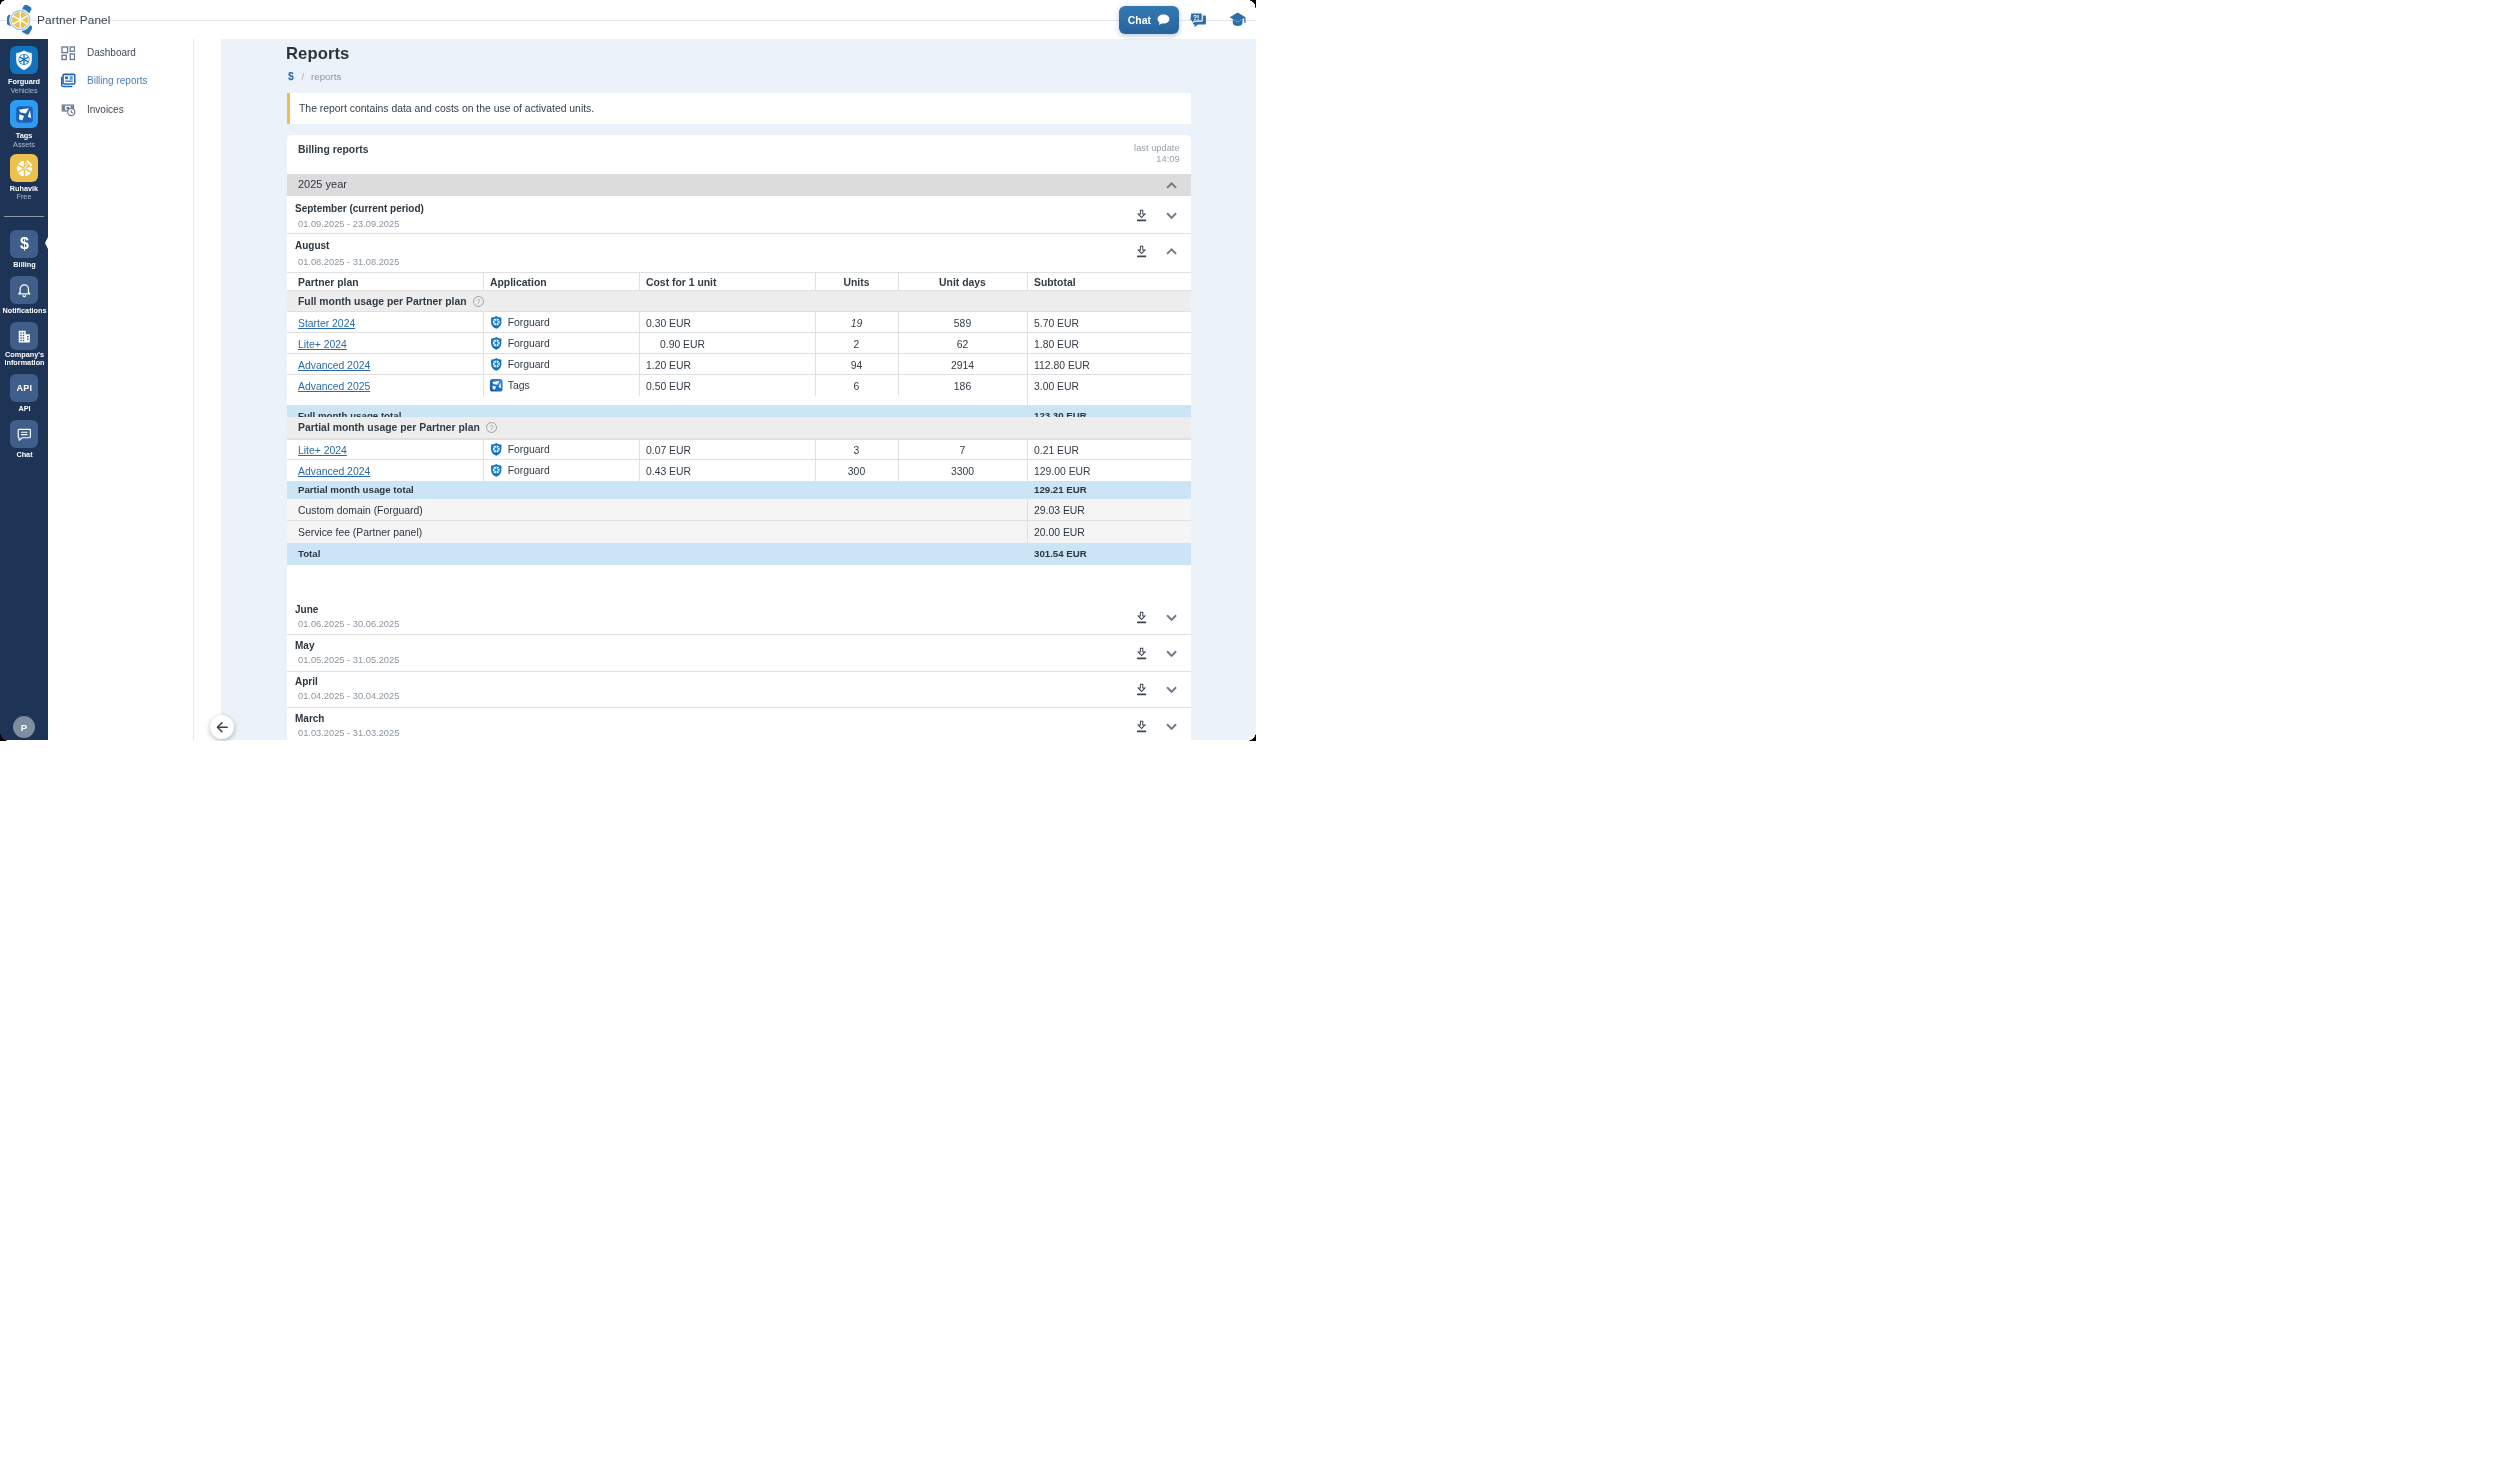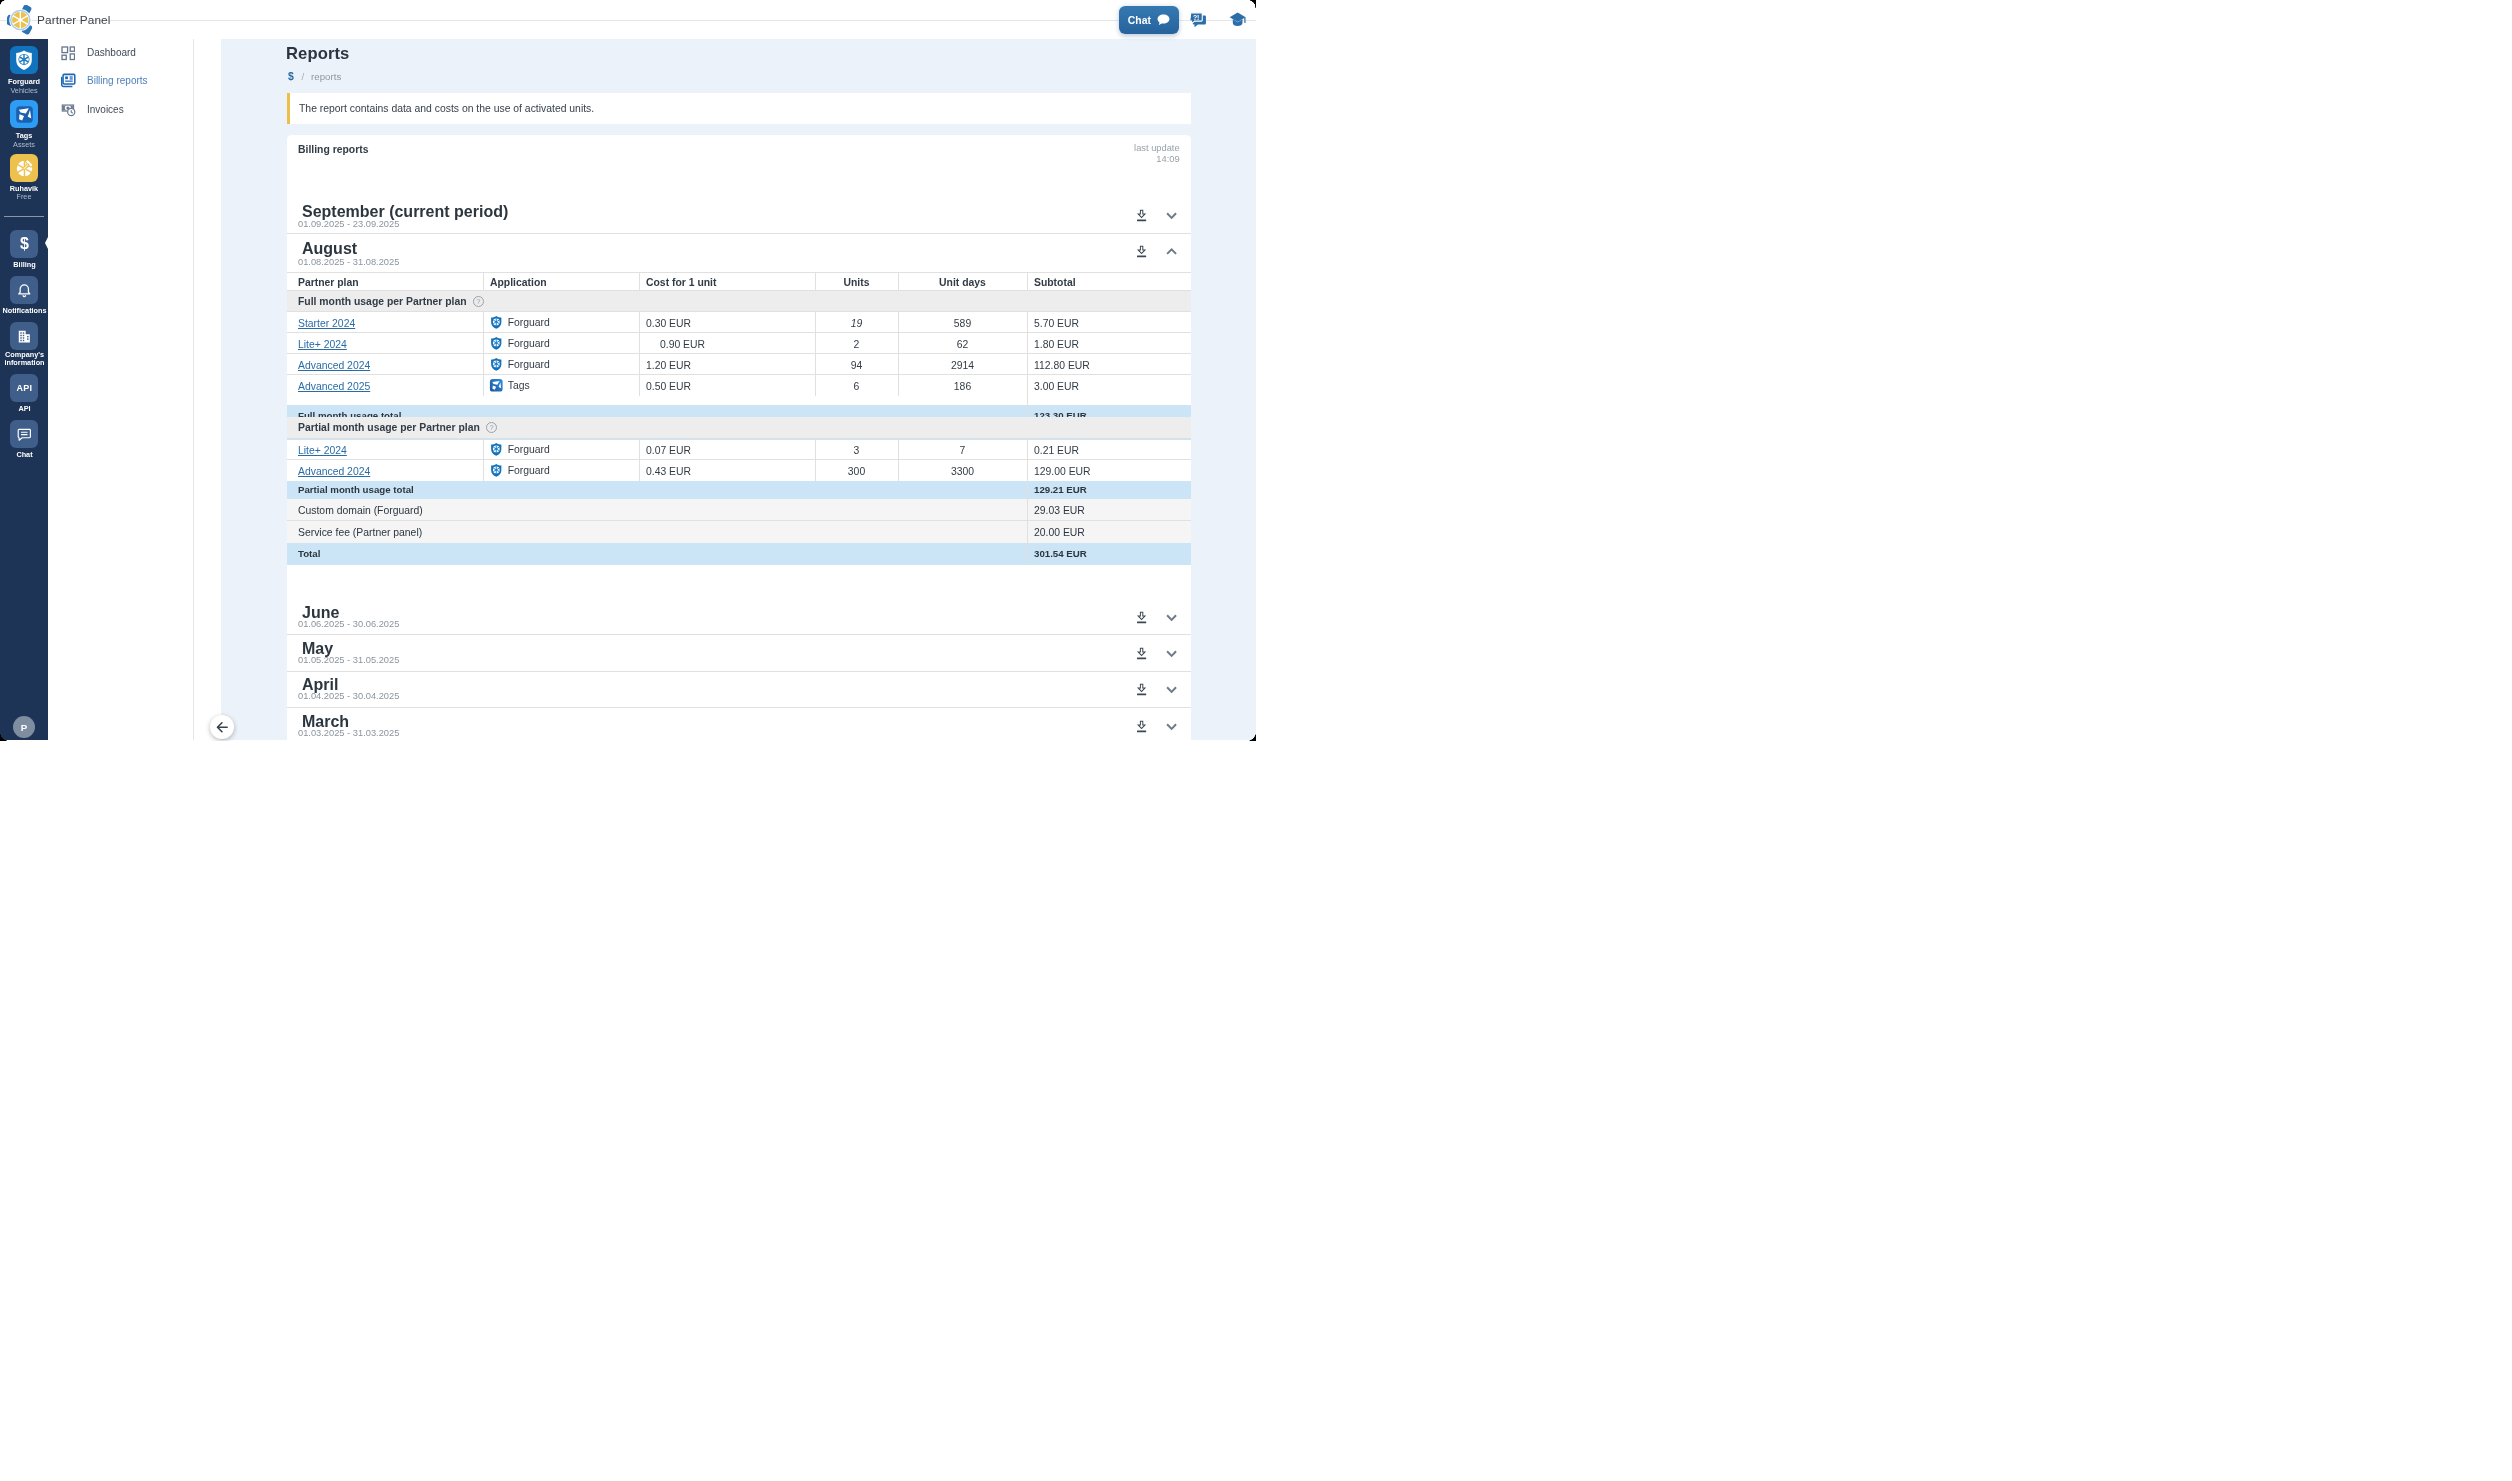--- a/index.html
+++ b/index.html
@@ -44,21 +44,21 @@
      display:flex; align-items:center; z-index:2;}
   .note span { margin-left:9px; font-size:10.4px; color:#37414b; }
   .card { position:absolute; left:287px; top:135px; width:904px; height:607px; background:#fff; border-radius:4.8px 4.8px 0 0; z-index:2;}
 
   .r { position:absolute; left:0; width:904px; }
   .bline { border-bottom:0.7px solid #e0e0e0; }
   .cardtitle { position:absolute; left:11px; top:9px; font-size:10.4px; font-weight:bold; color:#323c46; }
   .lastupd { position:absolute; right:11.4px; top:8.3px; text-align:right; font-size:9.3px; color:#97a1ab; line-height:10.7px;}
   .yearband { top:39px; height:22px; background:#dcdcdc; }
   .yearband .t { position:absolute; left:11px; top:4.2px; font-size:11px; color:#2e3740;}
-  .mrow .t1 { position:absolute; left:15px; font-size:16px; font-weight:bold; color:#2c363f; }
+  .mrow .t1 { position:absolute; left:8px; font-size:10px; font-weight:bold; color:#2c363f; }
   .mrow .t2 { position:absolute; left:11px; font-size:9.3px; color:#8b959f; }
   .gband .t { position:absolute; left:11px; font-size:10.4px; font-weight:bold; color:#323c46; }
   .gband { background:#ededed; }
   .bband { background:#cbe5f6; }
   .bband .t { position:absolute; left:11px; font-size:9.7px; font-weight:bold; color:#2c363f;}
   .bband .v { position:absolute; left:747px; font-size:9.7px; font-weight:bold; color:#2c363f;}
   .frow { background:#f5f5f5; }
   .frow .t { position:absolute; left:11px; top:5.5px; font-size:10.4px; color:#2c363f;}
   .frow .v { position:absolute; left:747px; top:5.5px; font-size:10.4px; color:#2c363f;}
   .vl { position:absolute; width:0.7px; background:#e0e0e0; }
@@ -289,20 +289,26 @@
   <h1 class="title">Reports</h1>
   <div class="crumbs"><span class="dol">$</span><span class="sl">/</span><span>reports</span></div>
   <div class="note">
       <span>The report contains data and costs on the use of activated units.</span>
     </div>
 
   <div class="card">
     <div class="cardtitle">Billing reports</div>
     <div class="lastupd">last update<br>14:09</div>
 
+    <div class="r yearband">
+        <span class="t">2025 year</span>
+      <svg class="abs" style="left:877px; top:3.5px; transform:rotate(180deg);" width="15.2" height="15.2" viewBox="0 0 24 24">
+          <use href="#chev"></use>
+        </svg>
+    </div>
 
     <div class="r mrow bline" style="top:62px; height:37px;">
       <span class="t1" style="top:5.5px;">September (current period)</span>
       <span class="t2" style="top:22px;">01.09.2025 - 23.09.2025</span>
       <svg class="abs" style="left:847px; top:10.7px;" width="15.2" height="15.2" viewBox="0 0 24 24">
           <use href="#dl"></use>
         </svg>
       <svg class="abs" style="left:877px; top:10.7px;" width="15.2" height="15.2" viewBox="0 0 24 24">
           <use href="#chev"></use>
         </svg>

